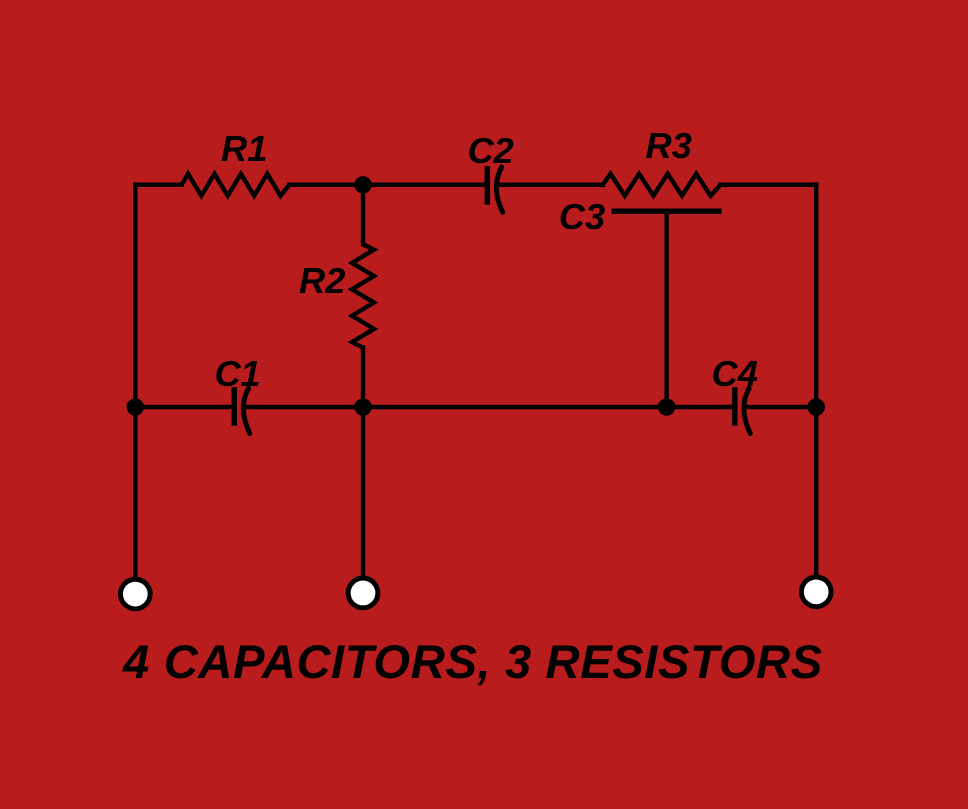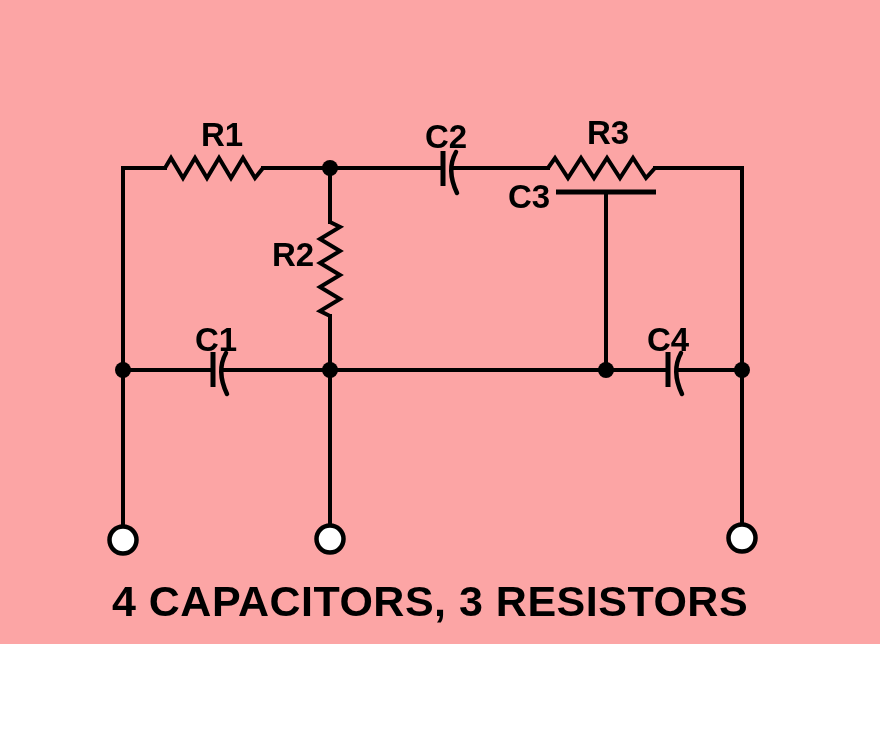--- a/index.html
+++ b/index.html
@@ -3,24 +3,25 @@
 <meta charset="utf-8">
 <style>
   html, body {
     margin: 0;
     padding: 0;
     background: #ffffff;
   }
   .canvas {
     position: relative;
     width: 880px;
-    height: 644px;
-    background: #fca5a5;
+    height: 735px;
+    background: #b91c1c;
     font-family: "Liberation Sans", sans-serif;
     overflow: hidden;
+    font-style: italic;
   }
   svg { display: block; }
   .wire {
     stroke: #000000;
     stroke-width: 4;
     fill: none;
     stroke-linecap: square;
     stroke-linejoin: miter;
   }
   .zigzag {

